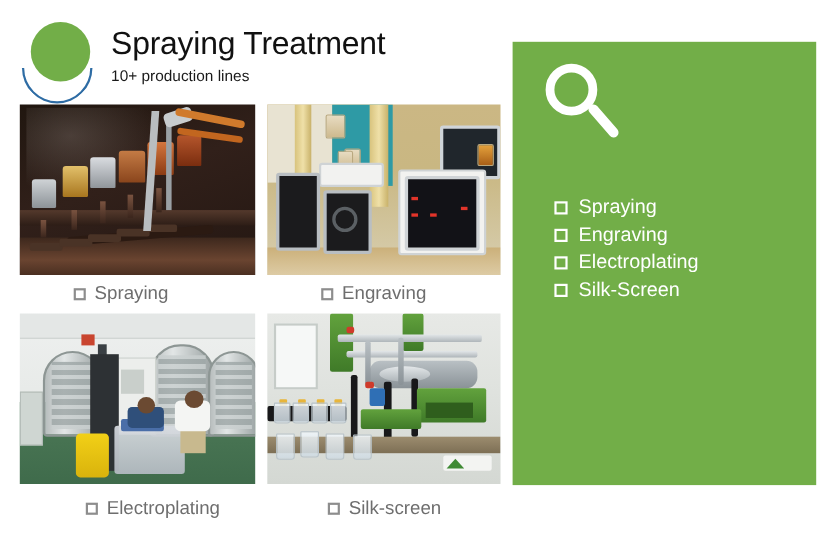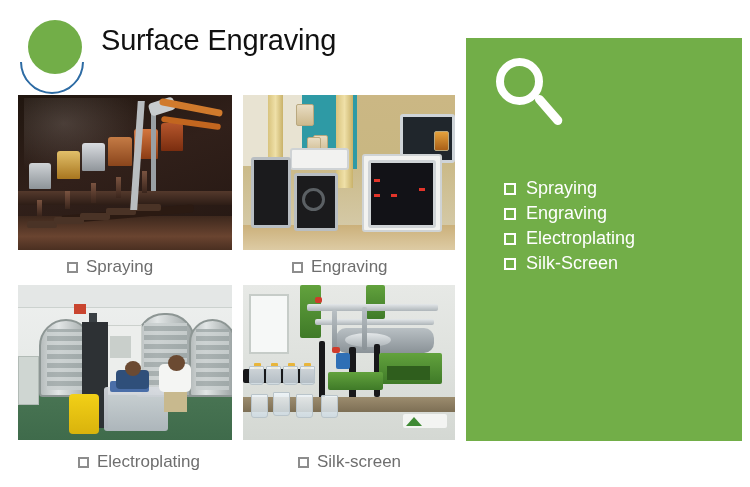--- a/index.html
+++ b/index.html
@@ -143,21 +143,22 @@
 </head>
 <body>
 
 <div class="stage">
 
   <div class="logo">
     <div class="arc"></div>
     <div class="disc"></div>
   </div>
 
-  <div class="title">Surface Engraving</div>
+  <div class="title">Spraying Treatment</div>
+  <div class="subtitle">10+ production lines</div>
 
   <div class="photo p1" style="left:18px;top:95px;width:214px;height:155px;">
     <div class="scene">
       <div class="lyr rail2"></div>
       <div class="lyr rail"></div>
       <div class="lyr mist"></div>
       <div class="lyr bar"></div>
 
       <div class="lyr can" style="left:5%;top:44%;width:22px;height:26px;background:linear-gradient(#cfd3d6,#8d9398);"></div>
       <div class="lyr stem" style="left:9%;top:68%;height:16px;"></div>

